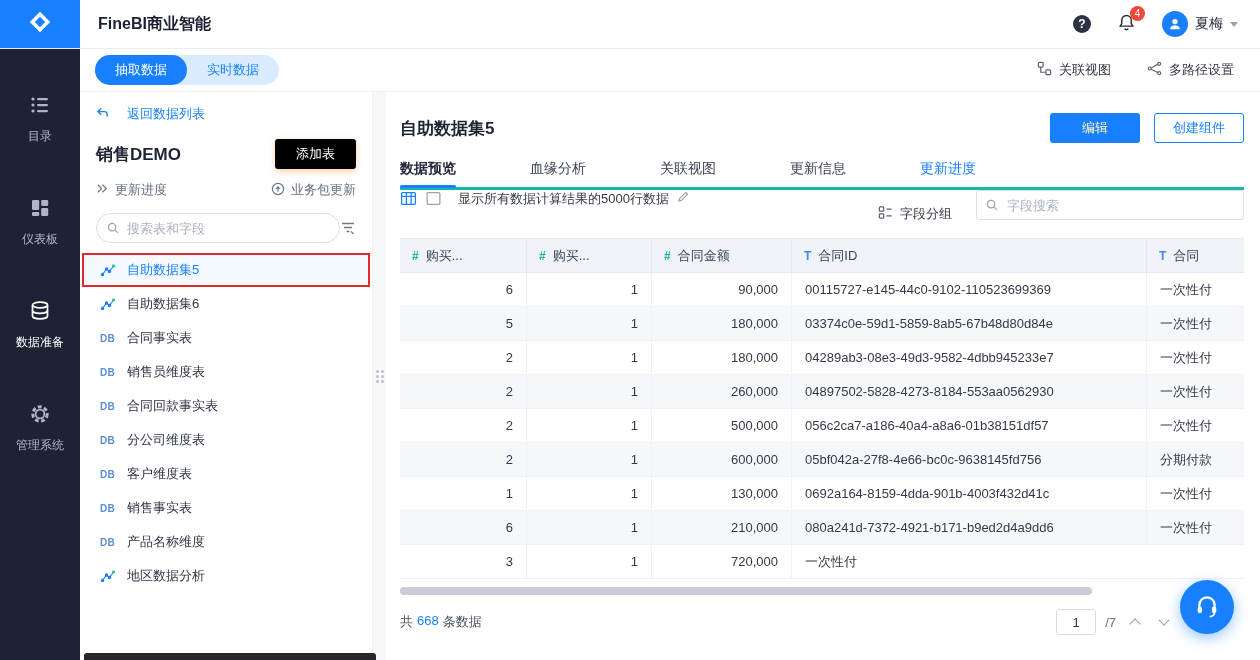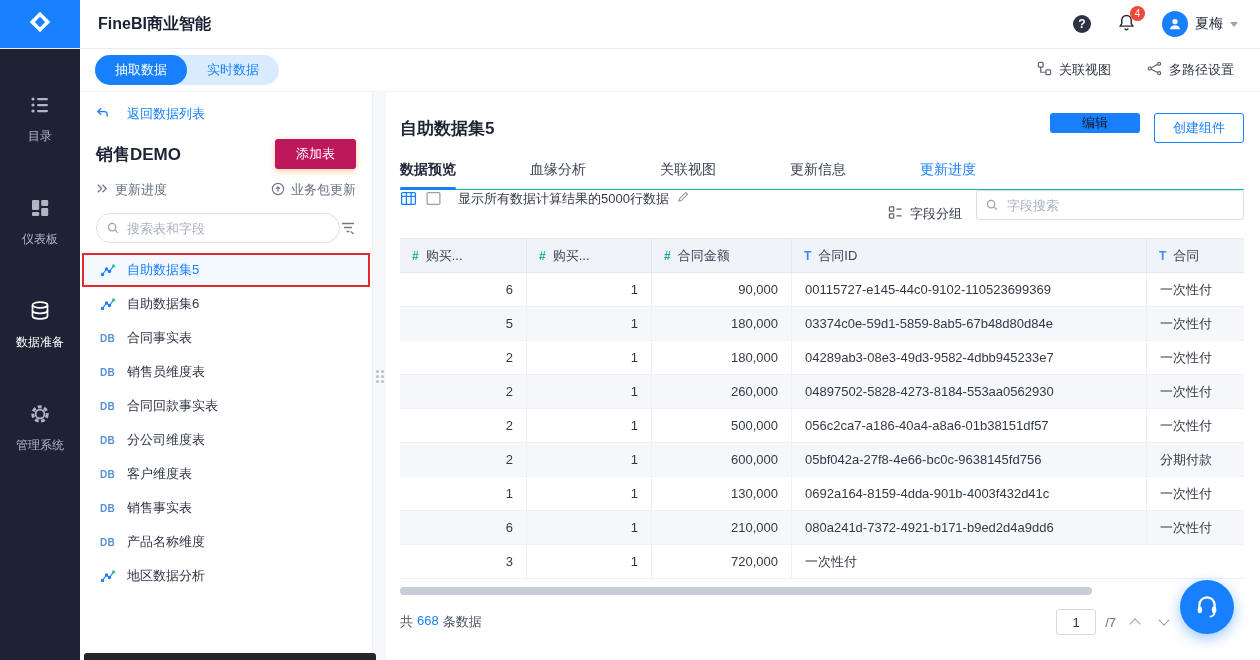--- a/index.html
+++ b/index.html
@@ -39,59 +39,59 @@
   .pkg{width:292px;flex:none;background:#fff;padding:12px 16px 0;position:relative}
   .gap-col{width:14px;flex:none;background:#f7f8fa;display:flex;align-items:center;justify-content:center;border-left:1px solid #eef1f5}
   .handle{display:grid;grid-template-columns:repeat(2,3px);grid-gap:2px;cursor:col-resize}
   .handle i{width:3px;height:3px;background:#b9bfca;border-radius:50%}
   .main{flex:1;background:#fff;padding:14px 16px 0 14px;min-width:0;display:flex;flex-direction:column}
 
   
   .back-link{display:flex;align-items:center;gap:18px;color:#1880ff;font-size:13px;cursor:pointer;height:20px;margin-bottom:14px}
   .pkg-title-row{display:flex;align-items:center;justify-content:space-between;height:32px;margin-bottom:10px}
   .pkg-title{font-size:17px;font-weight:bold;color:#1d2433}
-  .add-table-btn{height:30px;padding:0 21px;background:#be185d;color:#fff;border:none;border-radius:3px;font-size:13px;cursor:pointer;box-shadow:0 2px 6px rgba(255,143,46,.45)}
+  .add-table-btn{height:30px;padding:0 21px;background:#000000;color:#fff;border:none;border-radius:3px;font-size:13px;cursor:pointer;box-shadow:0 2px 6px rgba(255,143,46,.45)}
   .pkg-meta{display:flex;align-items:center;justify-content:space-between;font-size:13px;color:#667083;height:20px;margin-bottom:13px}
   .pkg-meta>span{display:flex;align-items:center;gap:6px;cursor:pointer}
   .pkg-search-row{display:flex;align-items:center;gap:0;margin-bottom:10px}
   .pkg-search{position:relative;flex:1}
   .pkg-search input{width:100%;height:30px;border:1px solid #dadfe7;border-radius:15px;padding:0 12px 0 30px;font-size:13px;color:#333;outline:none;background:#fff}
   input::placeholder{color:#aab2bf}
   .pkg-search .mag{position:absolute;left:10px;top:8px}
   .filter-ico{display:flex;cursor:pointer}
   .pkg-list{margin:4px -14px 0}
   .pkg-item{display:flex;align-items:center;gap:9px;height:34px;padding:0 18px;font-size:13px;color:#2e3544;cursor:pointer}
   .pkg-item.selected{color:#1880ff;background:#f4f9ff}
   .pkg-item.annotated{outline:2px solid #e12a2a;outline-offset:-2px}
   .db-badge{font-size:10px;font-weight:700;color:#5a8fd6;letter-spacing:.4px;width:18px;flex:none}
   .ds-ico{display:flex;width:18px;flex:none}
   .pkg-label{white-space:nowrap;overflow:hidden}
 
   
   .main-head{display:flex;align-items:center;height:44px}
   .main-title{font-size:17px;font-weight:bold;color:#1d2433}
   .head-btns{margin-left:auto;display:flex;gap:14px}
-  .btn-primary{height:20px;width:90px;background:#1880ff;color:#0f172a;border:none;border-radius:3px;font-size:13px;cursor:pointer}
+  .btn-primary{height:30px;width:90px;background:#1880ff;color:#fef9c3;border:none;border-radius:3px;font-size:13px;cursor:pointer}
   .btn-outline{height:30px;width:90px;background:#fff;color:#1880ff;border:1px solid #1880ff;border-radius:3px;font-size:13px;cursor:pointer}
 
   
-  .tabs{display:flex;height:40px;border-bottom:1px solid #14b8a6;align-items:stretch}
+  .tabs{display:flex;height:40px;border-bottom:3px solid #14b8a6;align-items:stretch}
   .tab{margin-right:74px;font-size:14px;color:#3a4254;display:flex;align-items:center;cursor:pointer;position:relative;white-space:nowrap}
   .tab.active{font-weight:bold;color:#23283a}
   .tab.active::after{content:"";position:absolute;left:0;right:0;bottom:-1px;height:3px;background:#1880ff;border-radius:2px}
   .tab.link{color:#1880ff}
 
   
   .toolbar{display:flex;height:48px;gap:8px}
   .view-ico{display:flex;cursor:pointer}
   .row-info{font-size:13px;color:#333a46;margin-left:8px}
   .edit-pencil{display:flex;cursor:pointer}
   .spacer{flex:1}
   .field-group{display:flex;align-items:center;gap:7px;font-size:13px;color:#333a46;cursor:pointer}
-  .field-search{position:relative;width:268px;margin-left:6px}
+  .field-search{position:relative;width:268px;margin-left:16px}
   .field-search input{width:100%;height:30px;border:1px solid #dadfe7;border-radius:3px;padding:0 10px 0 30px;font-size:13px;color:#333;outline:none}
   .field-search .mag{position:absolute;left:9px;top:8px}
 
   
   .dtable{border-top:1px solid #e7eaf0}
   .thead{display:flex;background:#f0f4f9;height:34px;border-bottom:1px solid #e3e7ee}
   .th{display:flex;align-items:center;gap:7px;padding:0 12px;font-size:13px;color:#3c4558;border-right:1px solid #e3e7ee;cursor:pointer;white-space:nowrap;overflow:hidden}
   .tr{display:flex;height:34px;border-bottom:1px solid #eef1f5;background:#fff}
   .tr.alt{background:#f5f7fa}
   .td{display:flex;align-items:center;padding:0 13px;font-size:13px;color:#333a47;border-right:1px solid #eef1f5;overflow:hidden;white-space:nowrap}

